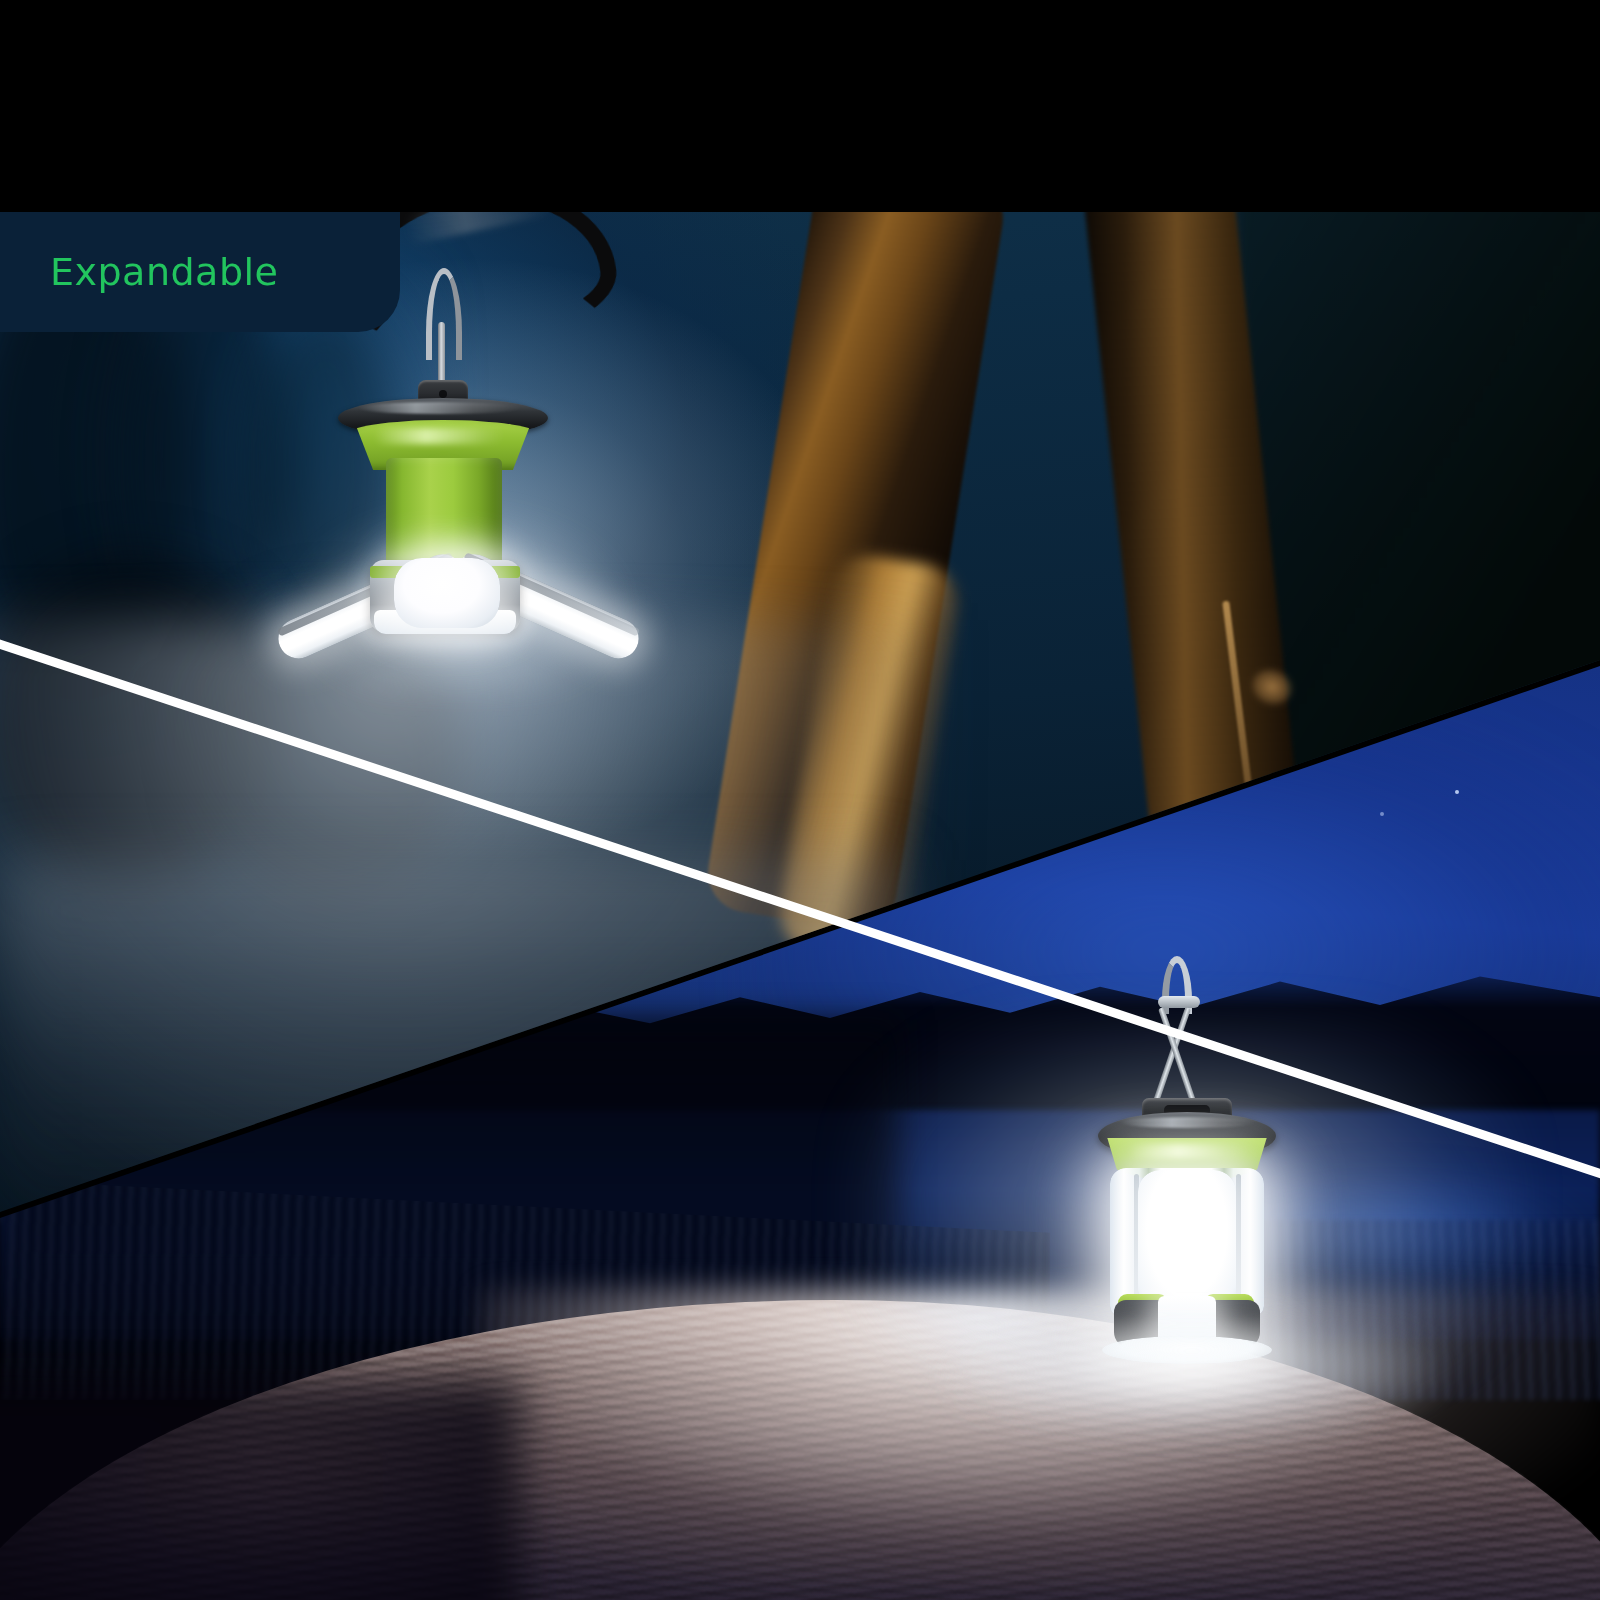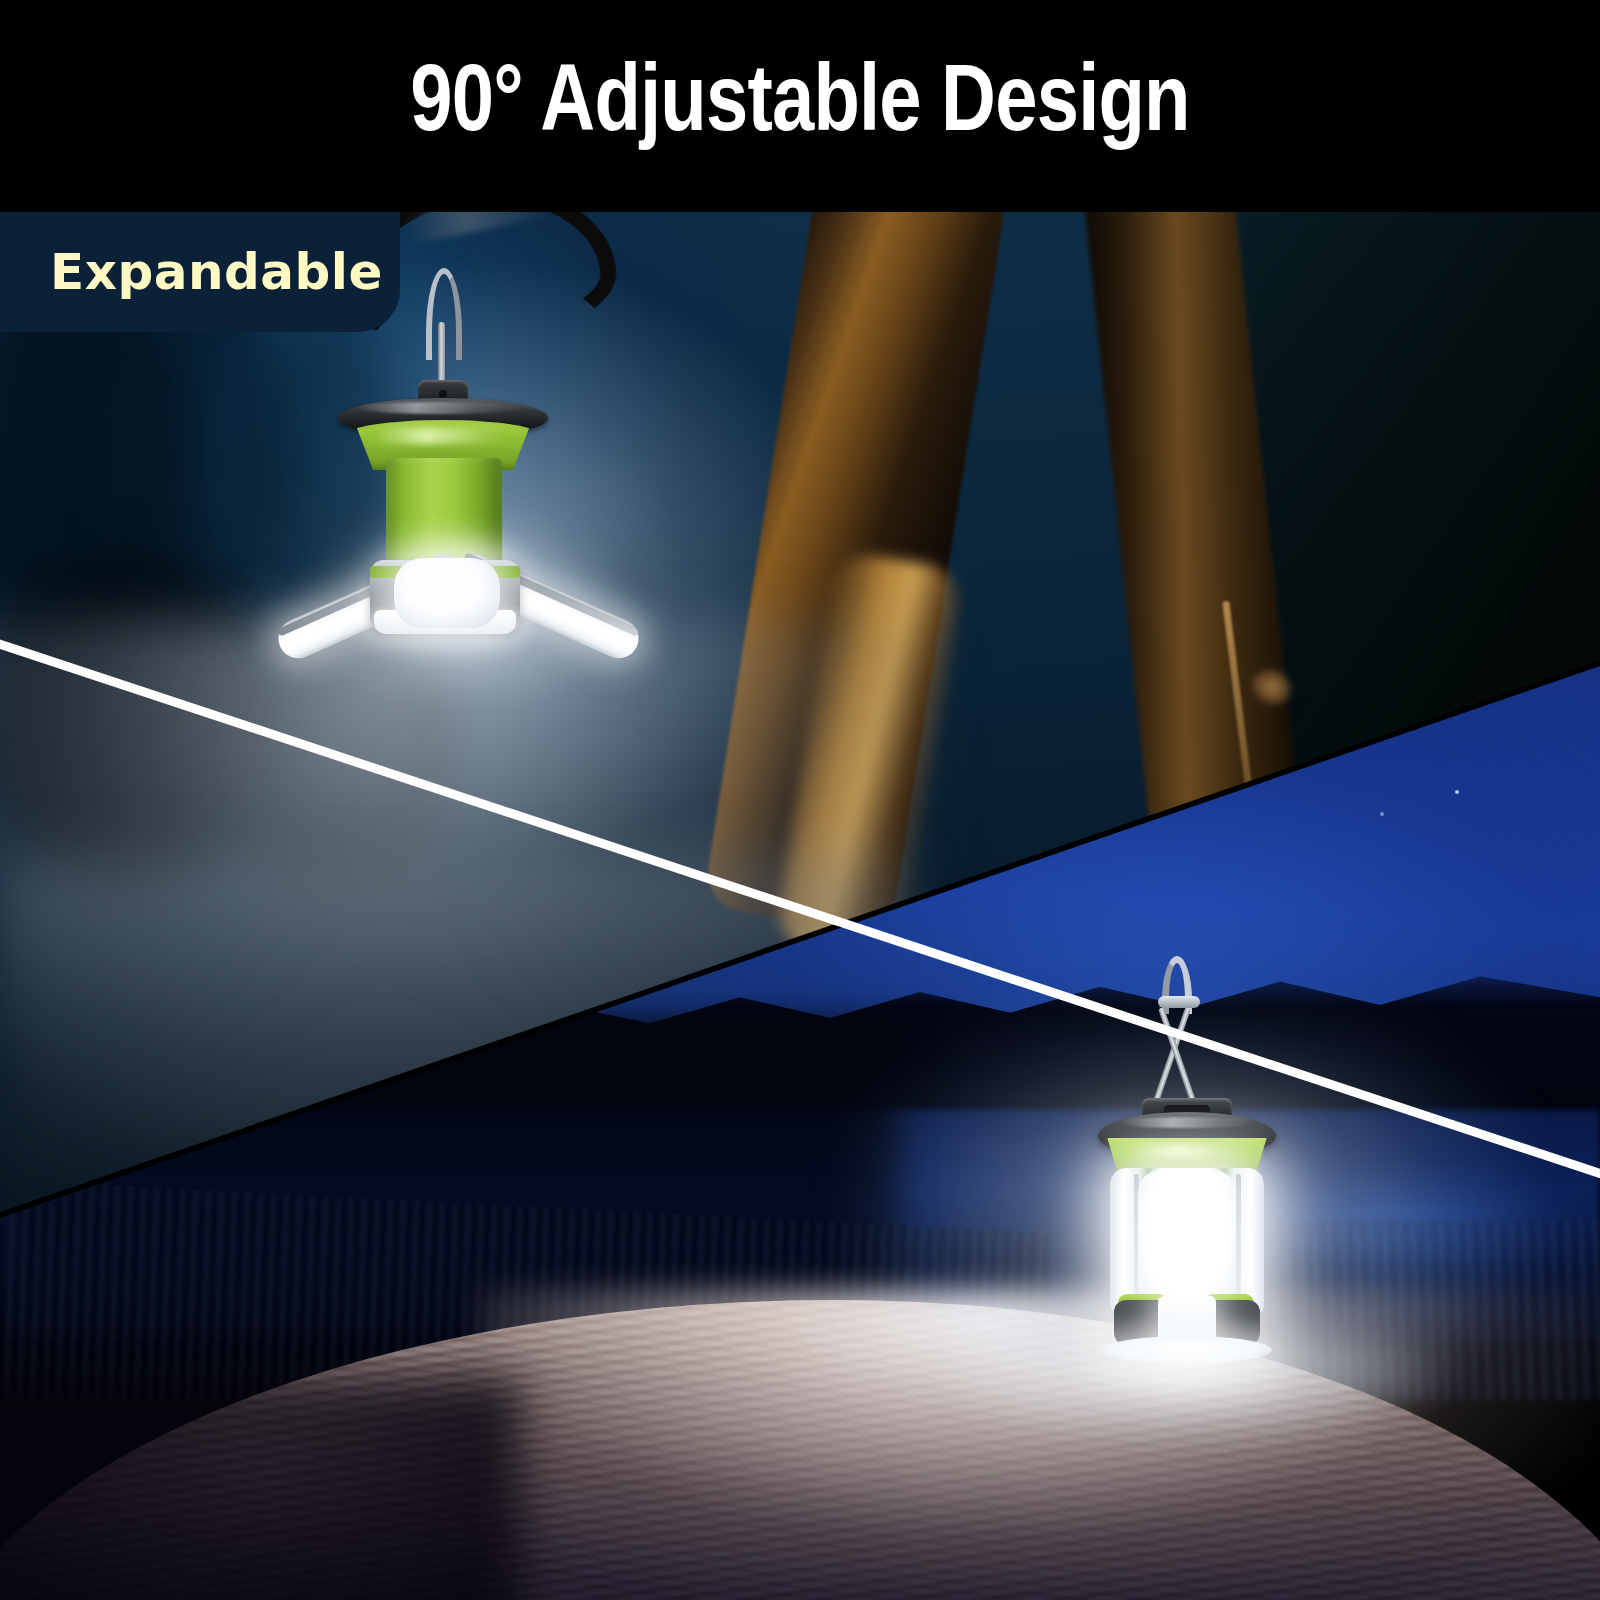--- a/index.html
+++ b/index.html
@@ -444,21 +444,21 @@
 
   
   .badge-expandable {
     position:absolute; left:0; top:212px; width:400px; height:120px;
     background:#0a2138;
     border-radius:0 0 42px 0;
     z-index:50;
     display:flex; align-items:center;
   }
   .badge-expandable span {
-    color:#fef9c3; font-size:50px; font-weight:bold;
+    color:#22c55e; font-size:38px; font-weight:normal;
     padding-left:50px; letter-spacing:0.5px;
     font-family:"DejaVu Sans", sans-serif;
   }
   .badge-foldable {
     position:absolute; left:1222px; top:1472px; width:378px; height:128px;
     background:rgba(4,4,8,0.62);
     border-radius:74px 0 0 0;
     z-index:50;
     display:flex; align-items:center; justify-content:flex-end;
   }
@@ -558,22 +558,19 @@
       <div class="fold-foot-r"></div>
       <div class="fold-base"></div>
       <div class="fold-base-lens"></div>
       <div class="fold-base-ring"></div>
       <div class="fold-ground-pool"></div>
     </div>
   </div>
 
   <div class="divider"></div>
 
-  <div class="banner">
-    <div class="banner-title">90° Adjustable Design</div>
-  </div>
 
   <div class="badge-expandable">
     <span>Expandable</span>
   </div>
 
 
 </div>
 
 </body></html>

